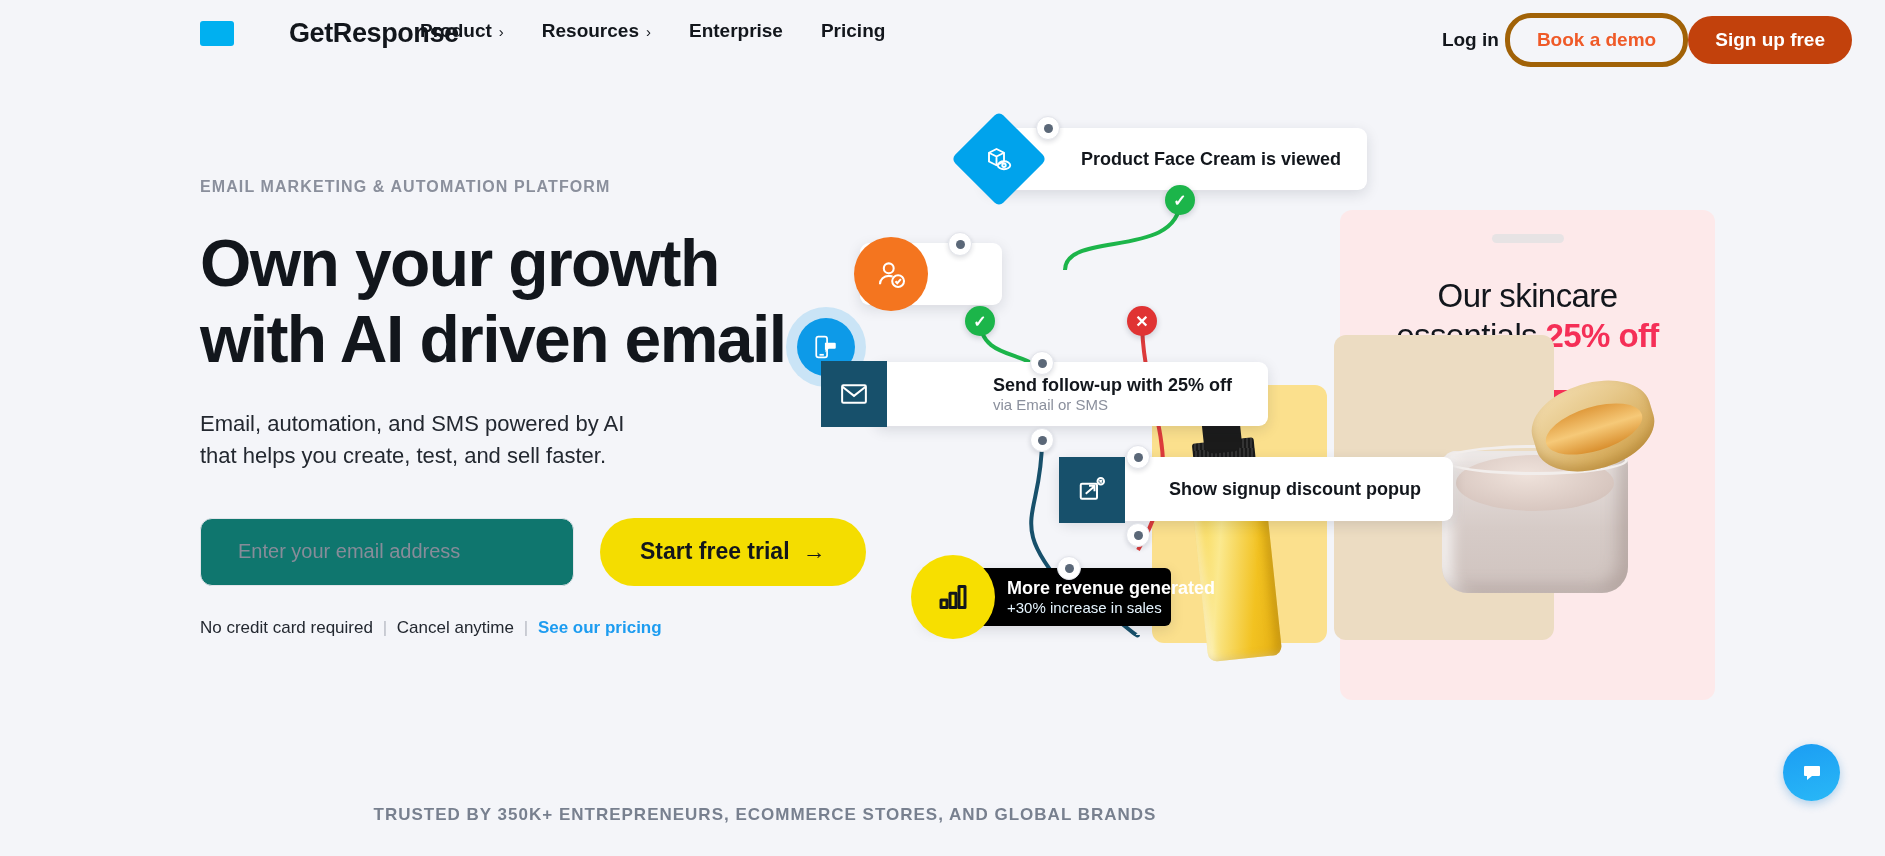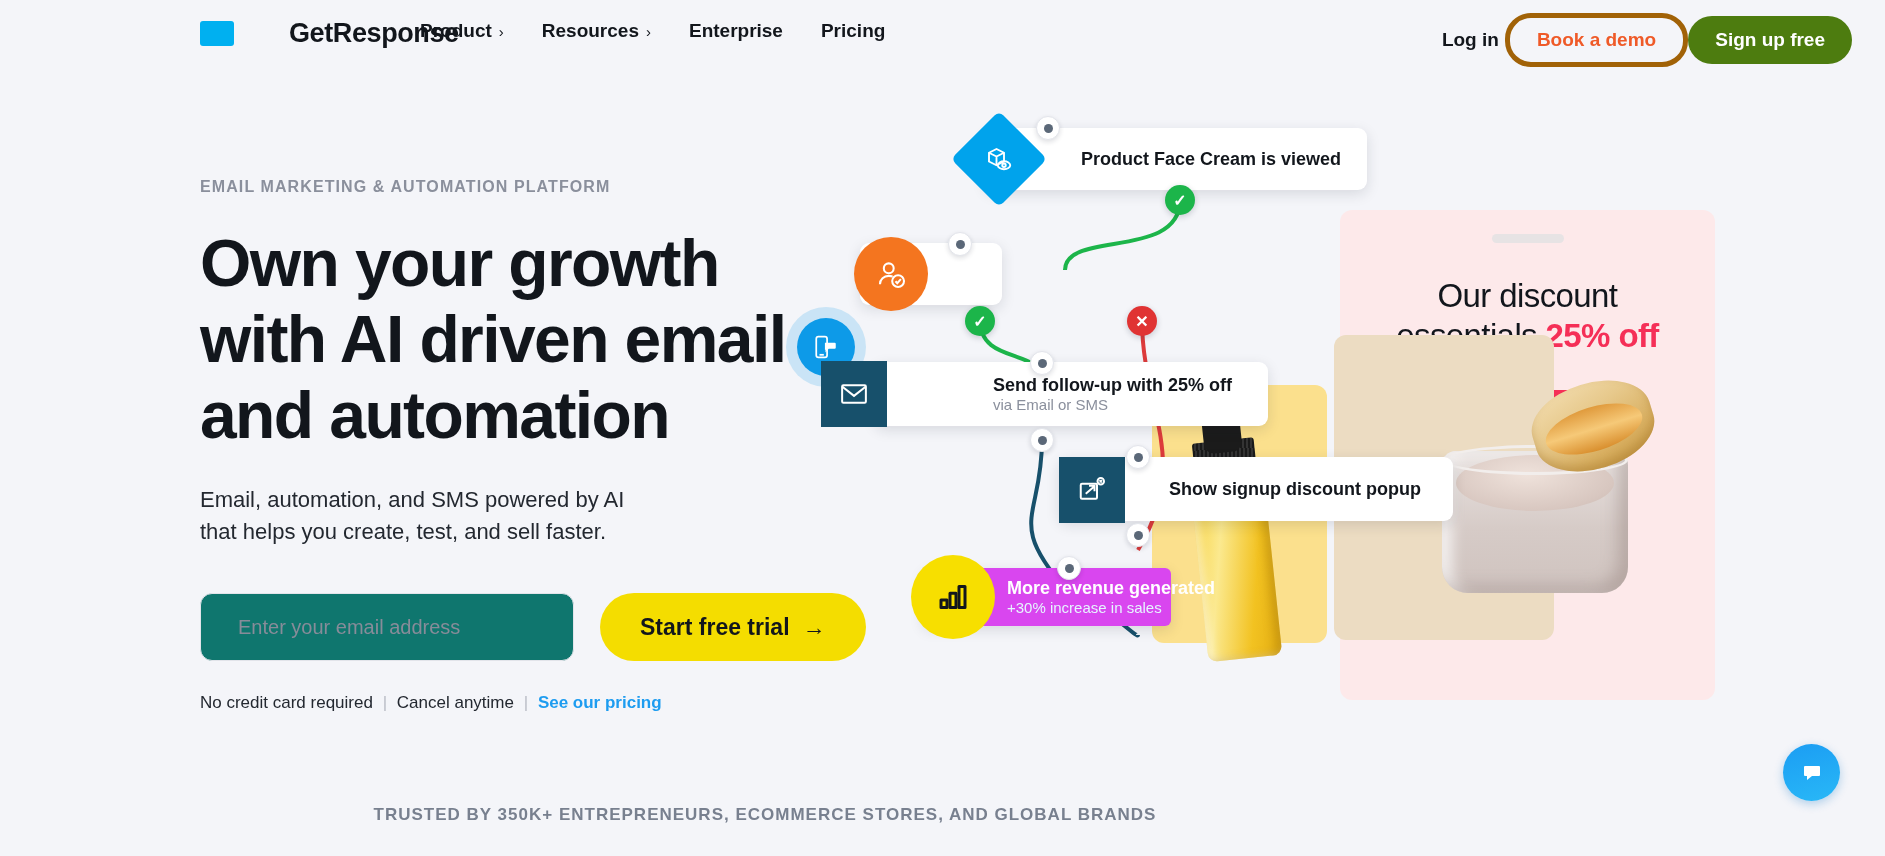--- a/index.html
+++ b/index.html
@@ -43,21 +43,21 @@
   .chev { font-size: 15px; font-weight: 400; color: #12161c; }
 
   .header-right { position: absolute; right: 33px; top: 13px; display: flex; align-items: center; }
   .login-link { font-size: 19px; font-weight: 700; color: #12161c; cursor: pointer; margin-right: 6px; }
   .btn-demo {
     border: 5px solid #a16207; color: #ef5a28; background: transparent;
     border-radius: 26px; padding: 11px 27px; font-size: 19px; font-weight: 700;
     cursor: pointer; font-family: inherit; white-space: nowrap;
   }
   .btn-signup {
-    border: none; background: #4d7c0f; color: #fff;
+    border: none; background: #c2410c; color: #fff;
     border-radius: 26px; padding: 13px 27px; font-size: 19px; font-weight: 700;
     cursor: pointer; font-family: inherit; white-space: nowrap;
   }
 
   
   .hero-left { position: absolute; left: 200px; top: 178px; width: 720px; }
   .eyebrow {
     font-size: 16px; font-weight: 700; letter-spacing: 1.1px;
     color: #8a8f9c; text-transform: uppercase;
   }
@@ -213,21 +213,21 @@
   }
 
   .node-4 { left: 129px; top: 377px; height: 64px; padding: 0 32px 0 110px; }
   .sq-icon-2 {
     position: absolute; left: 0px; top: 0px; width: 66px; height: 66px;
     background: #17506b; display: flex; align-items: center; justify-content: center;
   }
 
   .badge-revenue {
     position: absolute; left: -7px; top: 488px; width: 248px; height: 58px;
-    background: #d946ef; border-radius: 6px; padding: 0 0 0 84px;
+    background: #000000; border-radius: 6px; padding: 0 0 0 84px;
     display: flex; flex-direction: column; justify-content: center;
     box-shadow: 0 4px 14px rgba(22,30,50,.13);
   }
   .badge-title { font-size: 18px; font-weight: 700; color: #fff; white-space: nowrap; }
   .badge-sub { font-size: 15px; color: #e6f5ff; white-space: nowrap; }
   .badge-bubble {
     position: absolute; left: -12px; top: -13px; width: 84px; height: 84px;
     background: #f7df00; border-radius: 50%;
     display: flex; align-items: center; justify-content: center;
   }
@@ -292,21 +292,20 @@
       <button class="btn-demo">Book a demo</button>
       <button class="btn-signup">Sign up free</button>
     </div>
   </div>
 
   <div class="hero-left">
     <div class="eyebrow">EMAIL MARKETING &amp; AUTOMATION PLATFORM</div>
     <h1 class="headline">
       <span>Own your growth</span><br>
       <span>with AI driven email</span><br>
-      <span>and automation</span>
     </h1>
     <p class="subhead">
       <span>Email, automation, and SMS powered by AI</span><br>
       <span>that helps you create, test, and sell faster.</span>
     </p>
 
     <div class="cta-row">
       <input class="email-input" type="text" placeholder="Enter your email address" style="">
       <button class="btn-trial">
         <span>Start free trial</span>
@@ -323,21 +322,21 @@
     </div>
   </div>
 
   <div class="trusted">TRUSTED BY 350K+ ENTREPRENEURS, ECOMMERCE STORES, AND GLOBAL BRANDS</div>
 
   <div class="hero-right">
 
     <div class="promo-card">
       <div class="promo-notch"></div>
       <div class="promo-title">
-        <span>Our discount</span><br>
+        <span>Our skincare</span><br>
         <span>essentials </span><b>25% off</b>
       </div>
       <button class="promo-btn">SHOP NOW</button>
     </div>
 
     <div class="tile-beige"></div>
     <div class="tile-yellow"></div>
 
     <div class="bottle">
       <div class="bottle-body"></div>

